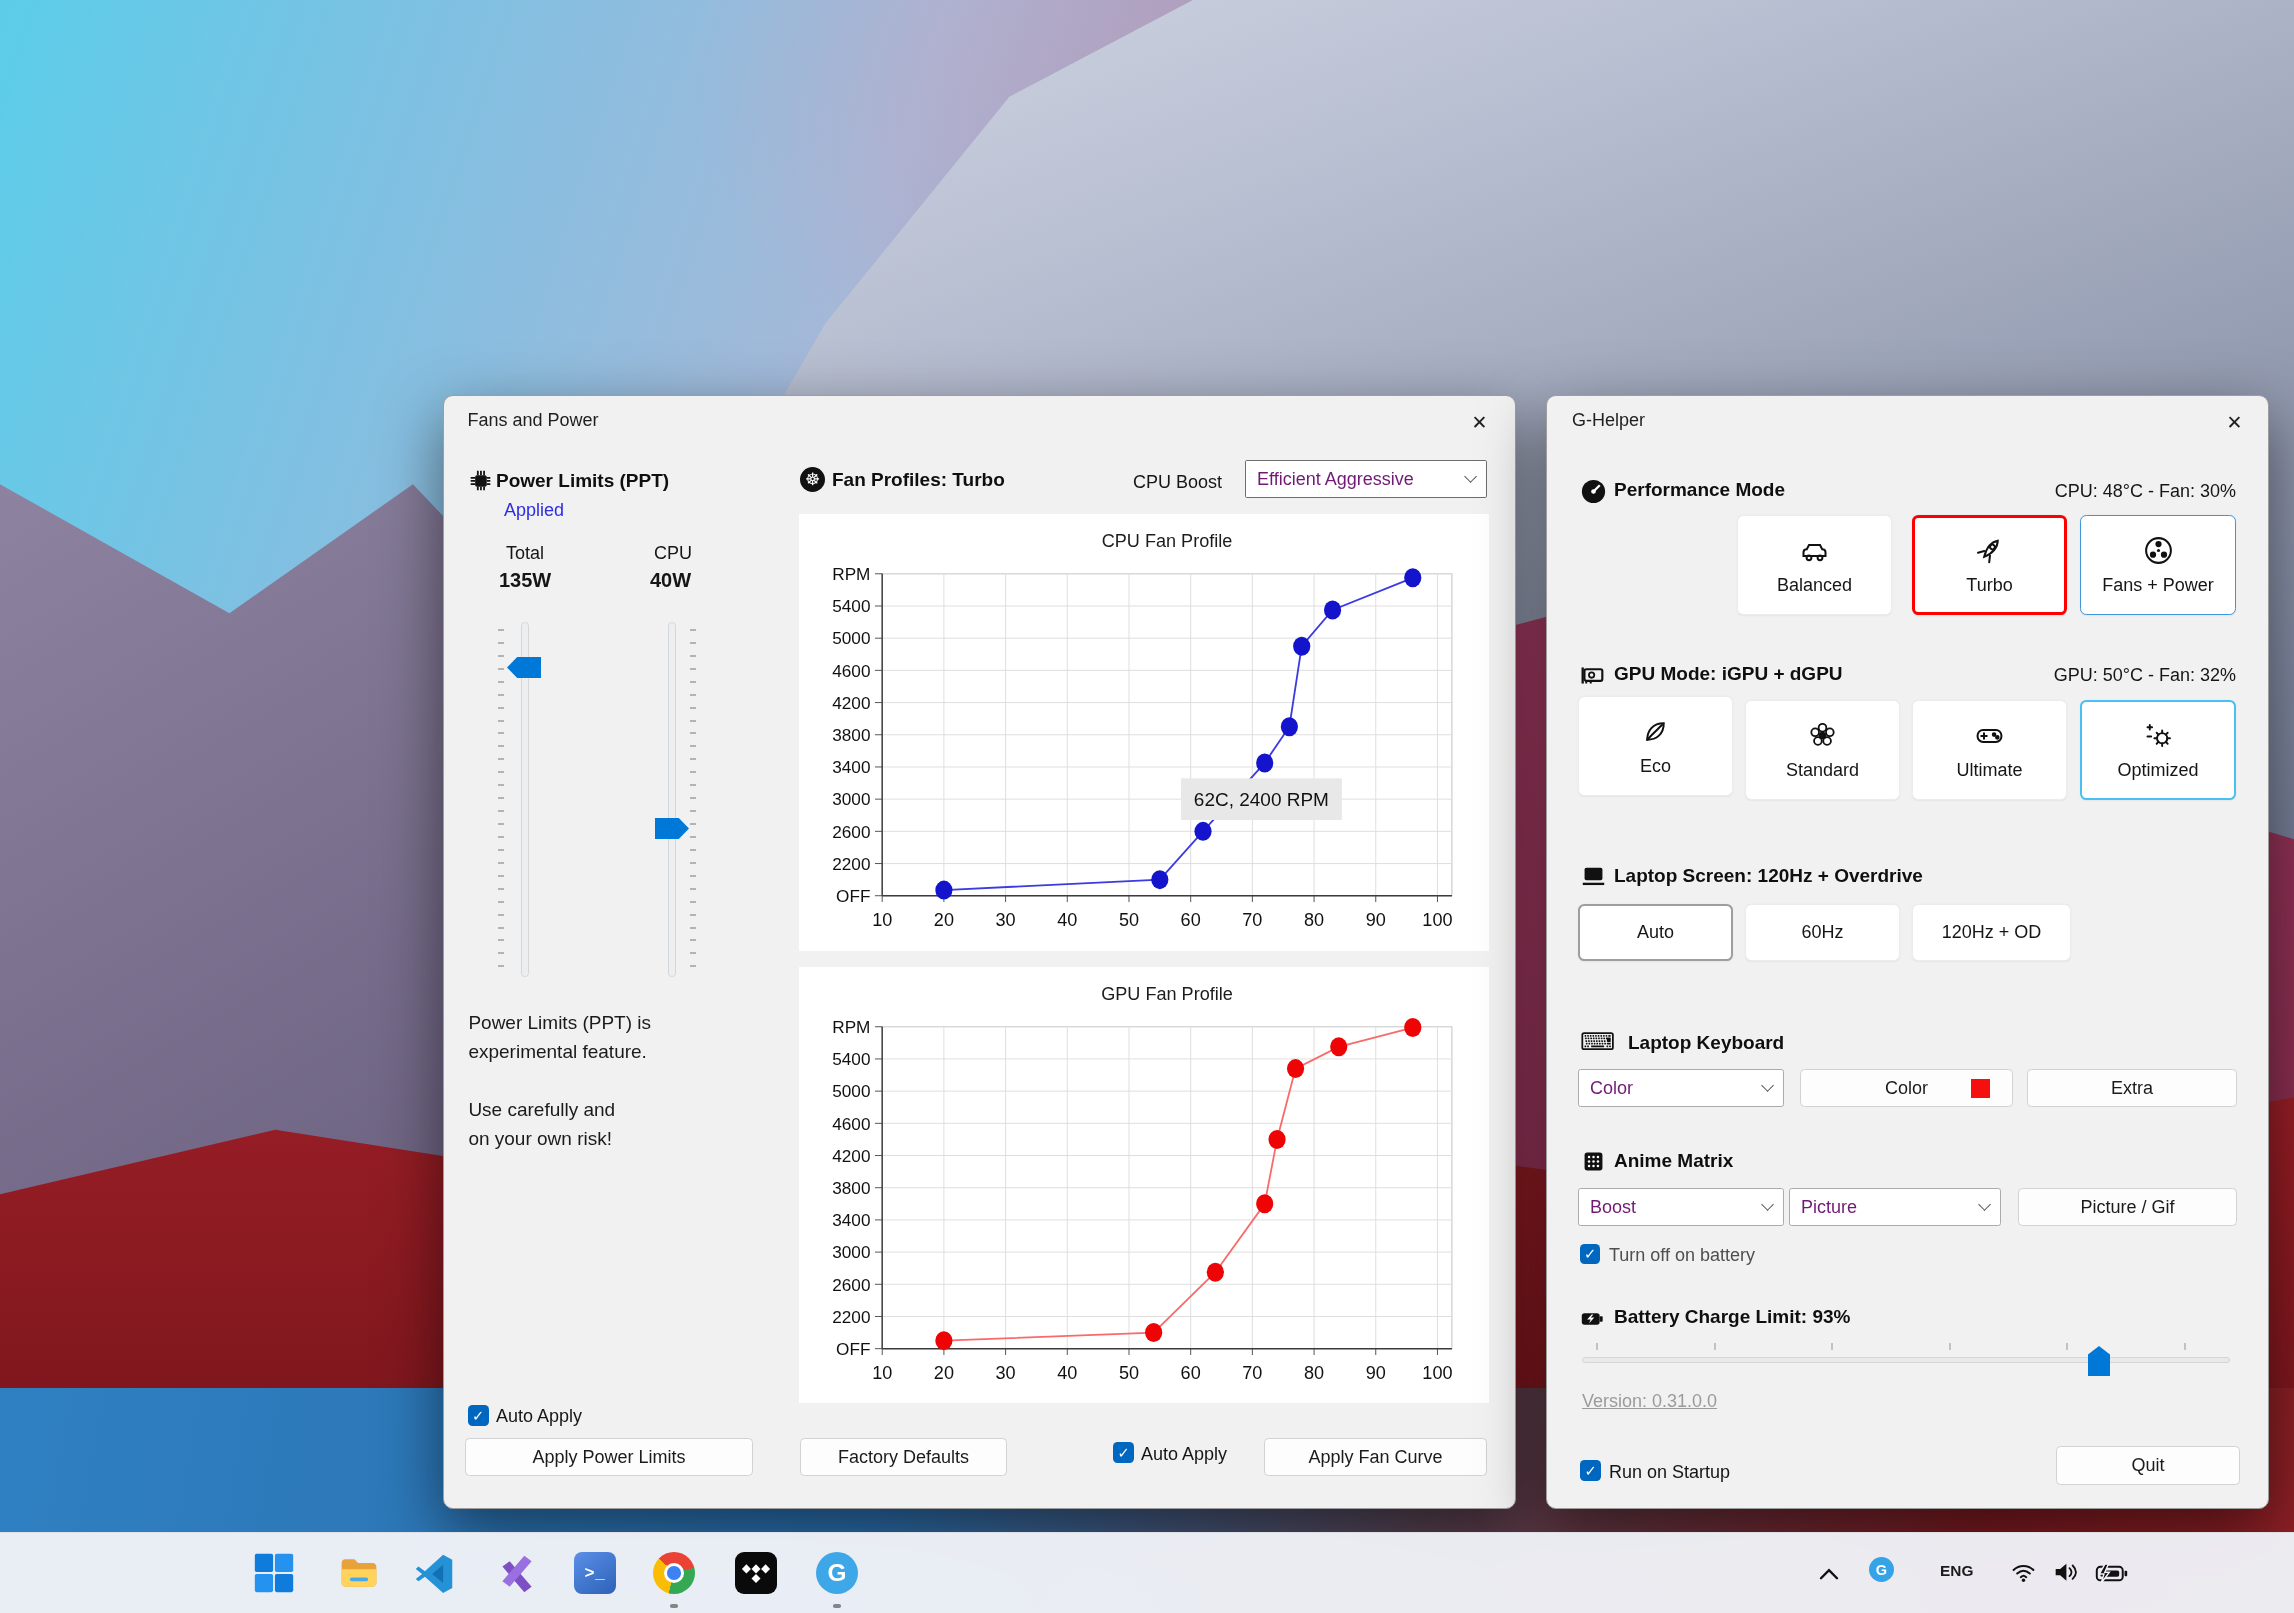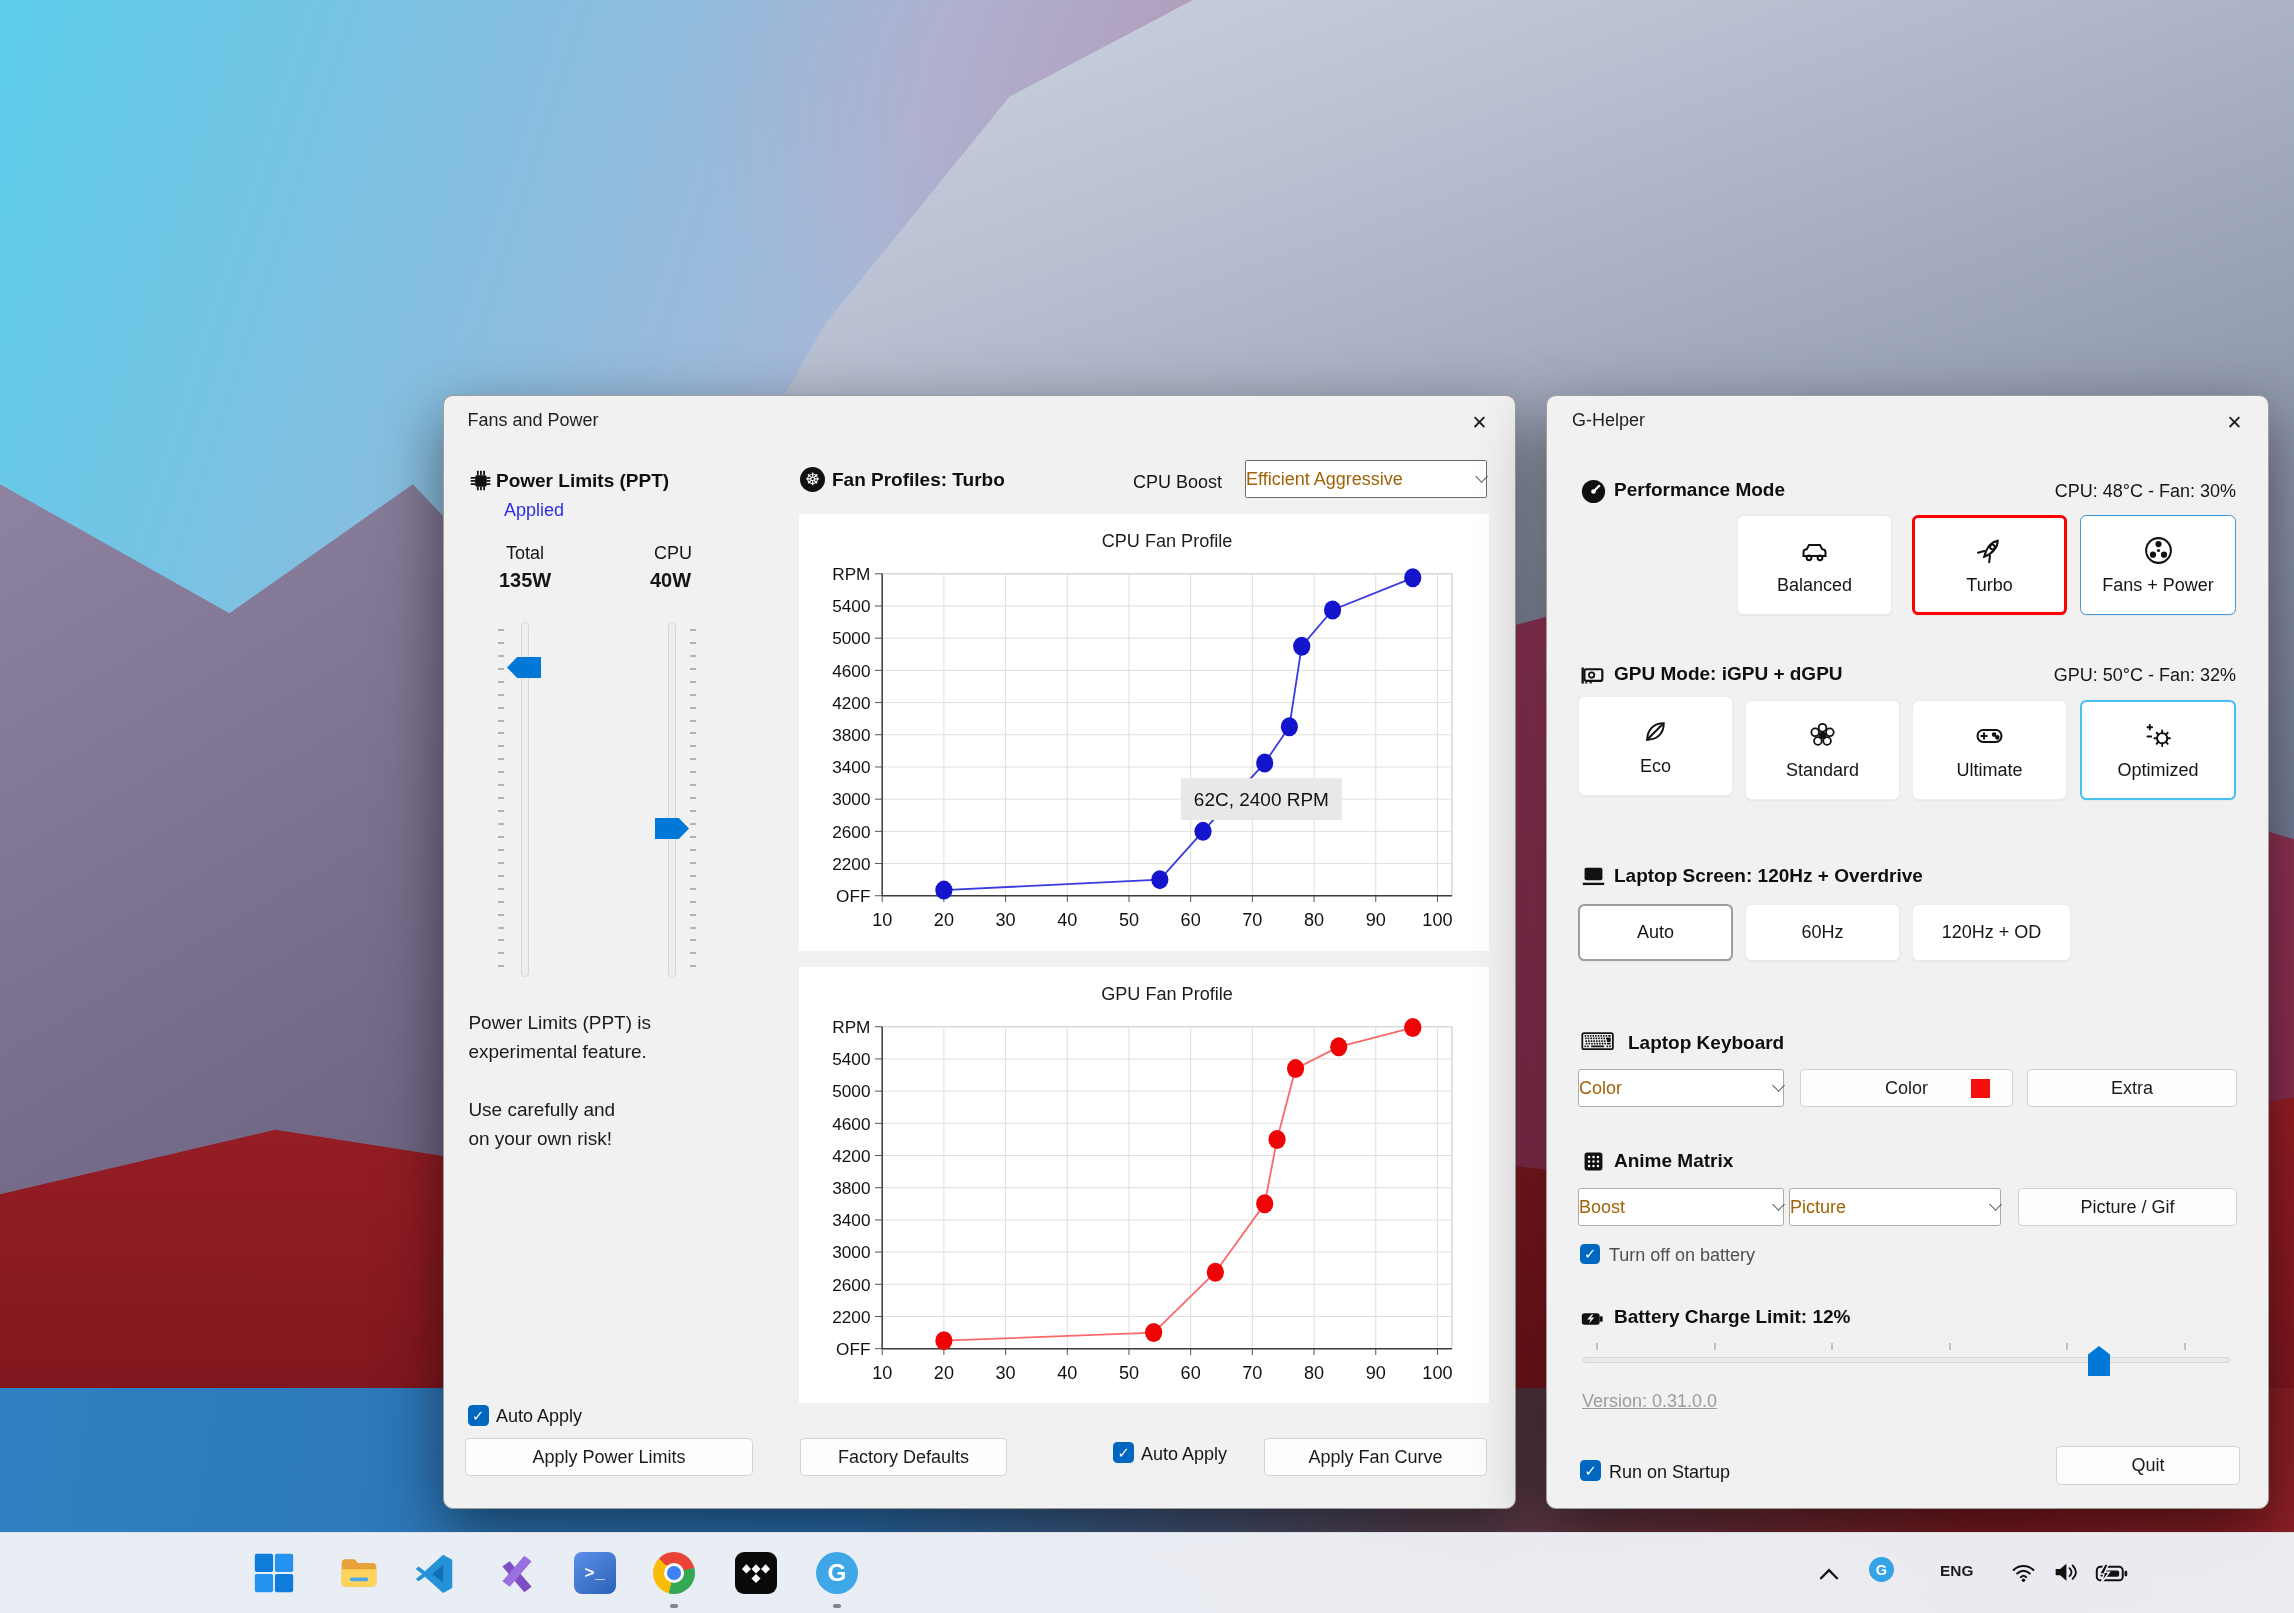--- a/index.html
+++ b/index.html
@@ -36,21 +36,21 @@
   .mode{position:absolute;background:#fff;border:0.9px solid #ececec;border-radius:6.3px;box-sizing:border-box;
         display:flex;flex-direction:column;align-items:center;justify-content:center;gap:8.1px;
         font-size:18px;color:#161616;box-shadow:0 0.9px 1.8px rgba(0,0,0,.05);}
   .sel-red{border:3.6px solid #fe0000 !important;}
   .sel-blue{border:1.8px solid #3f96d8 !important;}
   .sel-lblue{border:2.7px solid #4ac0f2 !important;}
   .sel-gray{border:2.7px solid #9e9e9e !important;}
   .cb{position:absolute;width:21px;height:21px;background:#0067c0;border-radius:4.5px;color:#fff;
       font-size:14.5px;display:flex;align-items:center;justify-content:center;}
   .select{position:absolute;background:#fff;border:0.9px solid #9a9a9a;border-radius:2.7px;font-size:18px;
-          color:#a16207;display:flex;align-items:center;justify-content:space-between;padding:0 0;box-sizing:border-box;}
+          color:#701a75;display:flex;align-items:center;justify-content:space-between;padding:0 11px;box-sizing:border-box;}
   .chev{width:8.1px;height:8.1px;border-right:1.8px solid #555;border-bottom:1.8px solid #555;
         transform:rotate(45deg);margin-top:-4.5px;flex:0 0 auto;}
   .vtrack{position:absolute;width:8.1px;background:#eceef0;border:0.9px solid #d4d7da;border-radius:3.6px;box-sizing:border-box;}
   .tickcol{position:absolute;width:6.3px;}
   .tickcol .tick{position:absolute;width:6.3px;height:1.8px;background:#b3b3b3;left:0;}
   .tickrow{position:absolute;height:7.2px;}
   .tickrow .tick{position:absolute;width:1.8px;height:7.2px;background:#c2c2c2;top:0;}
   .thumbL{position:absolute;width:34px;height:21px;background:#0078d7;
           clip-path:polygon(0 50%,30% 0,100% 0,100% 100%,30% 100%);}
   .thumbR{position:absolute;width:34px;height:21px;background:#0078d7;
@@ -487,21 +487,21 @@
   <div class="cb" style="left:33px;top:848px;width:20px;height:20px;">
     <span>✓</span>
   </div>
   <div class="txt" style="left:62px;top:849px;color:#4f4f4f;">Turn off on battery</div>
 
   <svg class="abs" style="left:33px;top:910px;" width="25" height="25" viewBox="0 0 28 28">
     <rect x="2" y="8" width="20" height="13" rx="3" fill="#111"></rect>
     <rect x="22" y="11.5" width="3.4" height="6" rx="1" fill="#111"></rect>
     <path d="M13 9.5 l-5 5.5 h4 l-2 4.5 6 -6.5 h-4 l3 -3.5 z" fill="#fff"></path>
   </svg>
-  <div class="hdr" style="left:67px;top:910px;">Battery Charge Limit: 12%</div>
+  <div class="hdr" style="left:67px;top:910px;">Battery Charge Limit: 93%</div>
   <div class="tickrow" style="left:49px;top:947px;">
       <div class="tick" style="left: 0px;"></div>
       <div class="tick" style="left: 118px;"></div>
       <div class="tick" style="left: 235px;"></div>
       <div class="tick" style="left: 353px;"></div>
       <div class="tick" style="left: 470px;"></div>
       <div class="tick" style="left: 588px;"></div>
     </div>
   <div class="htrack" style="left:35px;top:961px;width:648px;"></div>
   <div class="thumbU" style="left:541px;top:950px;"></div>

